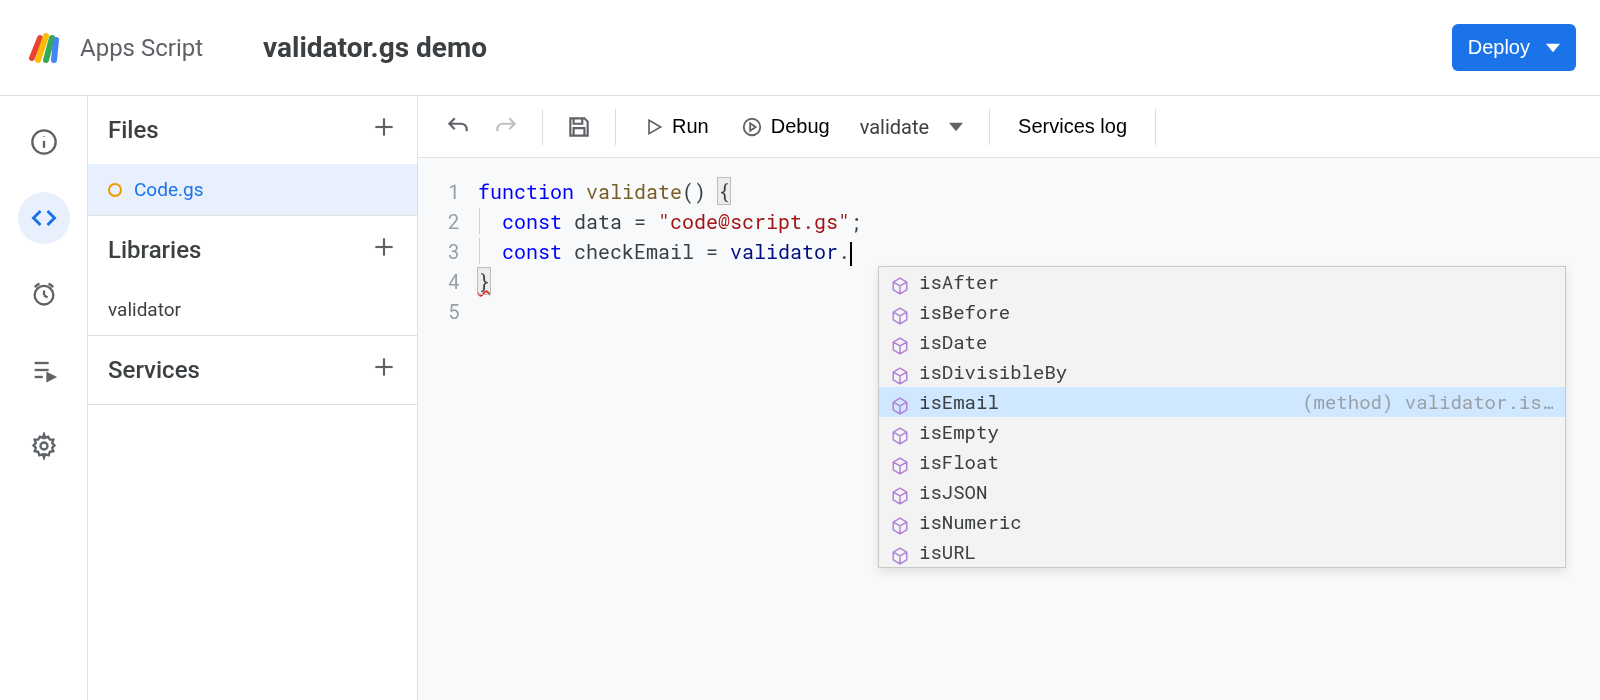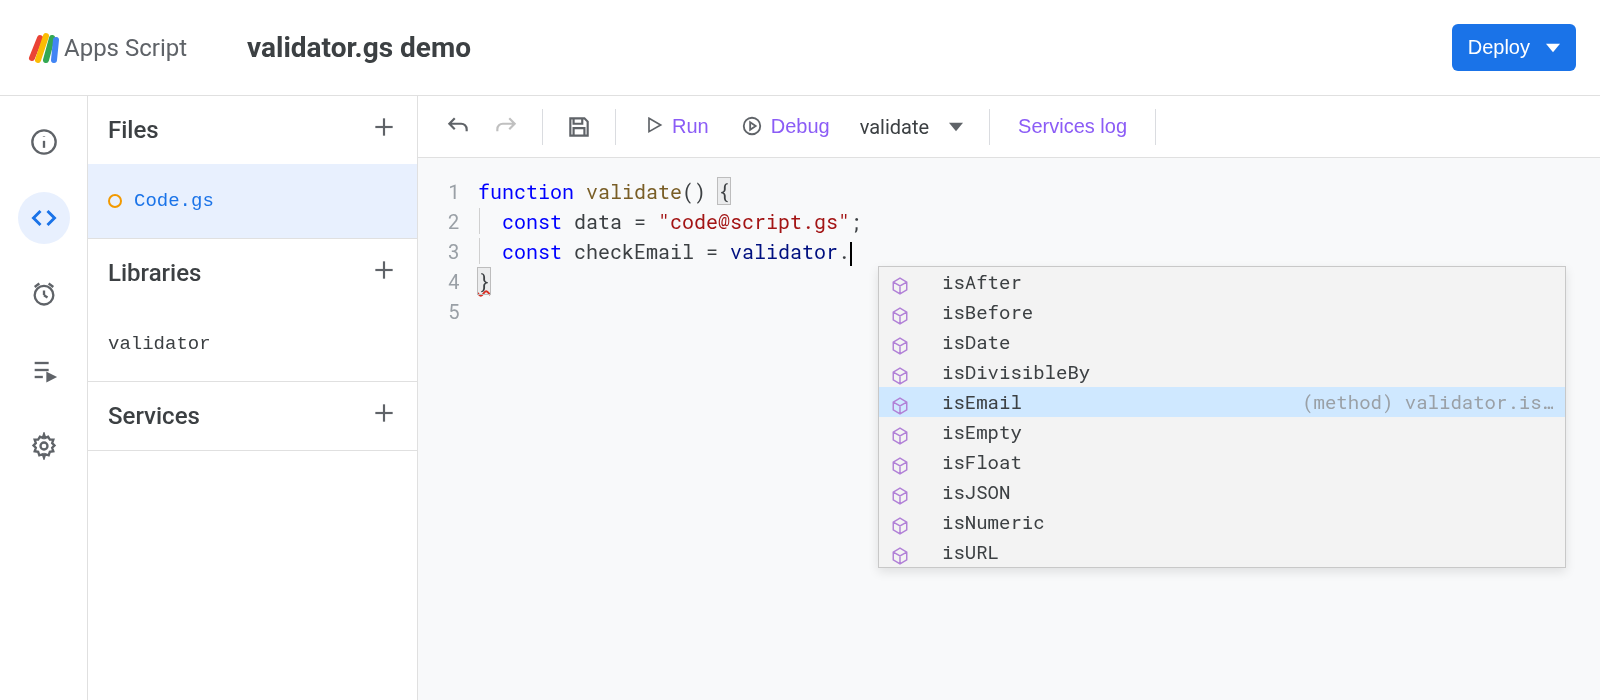--- a/index.html
+++ b/index.html
@@ -1,20 +1,20 @@
 <!DOCTYPE html>
 <html><head>
   <meta charset="utf-8">
   <style>
     * { box-sizing: border-box; margin: 0; padding: 0; }
     body { font-family: 'Google Sans', Roboto, Arial, sans-serif; color: #3c4043; background: #fff; }
     
     
     .header { display: flex; align-items: center; height: 96px; padding: 0 24px; border-bottom: 1px solid #e0e0e0; }
-    .logo-wrap { display: flex; align-items: center; gap: 0; }
+    .logo-wrap { display: flex; align-items: center; gap: 16px; }
     .logo-icon { width: 40px; height: 40px; position: relative; }
     .app-name { font-size: 24px; color: #5f6368; font-weight: 400; }
     .project-title { font-size: 28px; color: #3c4043; margin-left: 60px; font-weight: 700; }
     .deploy-btn { margin-left: auto; background: #1a73e8; color: #fff; border: none; border-radius: 6px; padding: 12px 16px; font-size: 20px; display: flex; align-items: center; gap: 16px; cursor: pointer; font-weight: 500; }
     .deploy-btn svg { fill: #fff; }
     
     
     .main { display: flex; height: calc(100vh - 96px); }
     
     
@@ -23,28 +23,28 @@
     .rail-item.active { background: #e8f0fe; }
     .rail-item svg { width: 28px; height: 28px; }
     .rail-item.active svg { stroke: #1a73e8; fill: none; }
     .rail-item:not(.active) svg { stroke: #5f6368; fill: none; }
     
     
     .sidebar { width: 330px; border-right: 1px solid #e0e0e0; }
     .sb-section { border-bottom: 1px solid #e0e0e0; }
     .sb-header { display: flex; align-items: center; justify-content: space-between; padding: 18px 20px; font-size: 24px; color: #3c4043; font-weight: 500; }
     .sb-add { cursor: pointer; color: #5f6368; }
-    .sb-item { display: flex; align-items: center; gap: 12px; padding: 26px 20px; font-size: 19px; cursor: pointer; font-family: Liberation Mono, monospace; }
+    .sb-item { display: flex; align-items: center; gap: 12px; padding: 14px 20px; font-size: 19px; cursor: pointer; }
     .sb-item.active { background: #e8f0fe; color: #1a73e8; }
     .sb-item .dot { width: 14px; height: 14px; border: 2px solid #f29900; border-radius: 50%; }
     
     
     .editor-area { flex: 1; display: flex; flex-direction: column; }
     .toolbar { display: flex; align-items: center; height: 62px; padding: 0 20px; gap: 8px; border-bottom: 1px solid #e0e0e0; }
-    .tb-btn { display: flex; align-items: flex-start; gap: 8px; padding: 8px 12px; font-size: 20px; color: #8b5cf6; cursor: pointer; border: none; background: none; }
+    .tb-btn { display: flex; align-items: center; gap: 8px; padding: 8px 12px; font-size: 20px; color: #000000; cursor: pointer; border: none; background: none; }
     .tb-icon-btn { width: 40px; height: 40px; display: flex; align-items: center; justify-content: center; cursor: pointer; }
     .tb-icon-btn svg { width: 26px; height: 26px; fill: #5f6368; }
     .tb-icon-btn.disabled svg { fill: #c0c0c0; }
     .tb-divider { width: 1px; height: 36px; background: #dadce0; margin: 0 8px; }
     .func-select { display: flex; align-items: center; gap: 20px; font-size: 20px; color: #3c4043; cursor: pointer; padding: 0 10px; }
     
     
     .code-editor { flex: 1; background: #f8f9fa; display: flex; font-family: 'Roboto Mono', Menlo, monospace; font-size: 20px; line-height: 30px; position: relative; padding-top: 18px; }
     .gutter { width: 60px; text-align: right; color: #9aa0a6; padding-right: 18px; user-select: none; }
     .gutter div { height: 30px; }
@@ -59,21 +59,21 @@
     .cursor-box { display: inline-block; width: 2px; height: 24px; background: #000; vertical-align: middle; }
     .bracket-hl { background: rgba(0,0,0,0.05); outline: 1px solid #bdbdbd; }
     .err-underline { text-decoration: underline wavy #d93025; text-decoration-skip-ink: none; }
     
     
     .autocomplete { position: absolute; top: 90px; left: 400px; right: 34px; background: #f3f3f3; border: 1px solid #c8c8c8; box-shadow: 0 4px 10px rgba(0,0,0,0.1); font-family: 'Roboto Mono', Menlo, monospace; font-size: 19px; }
     .ac-item { display: flex; align-items: center; padding: 4px 12px; gap: 10px; height: 30px; cursor: pointer; }
     .ac-item.selected { background: #cfe8ff; }
     .ac-icon { width: 18px; height: 18px; flex-shrink: 0; }
     .ac-icon svg { width: 18px; height: 18px; }
-    .ac-label { color: #3c4043; margin-left: 23px; }
+    .ac-label { color: #3c4043; }
     .ac-detail { margin-left: auto; color: #9aa0a6; white-space: nowrap; overflow: hidden; text-overflow: ellipsis; max-width: 320px; }
   </style>
 </head>
 <body>
 
 <div class="header">
   <div class="logo-wrap">
     <div class="logo-icon">
       <svg viewBox="0 0 40 40">
         <path d="M8 30 L16 10" stroke="#ea4335" stroke-width="6" stroke-linecap="round" fill="none"></path>

